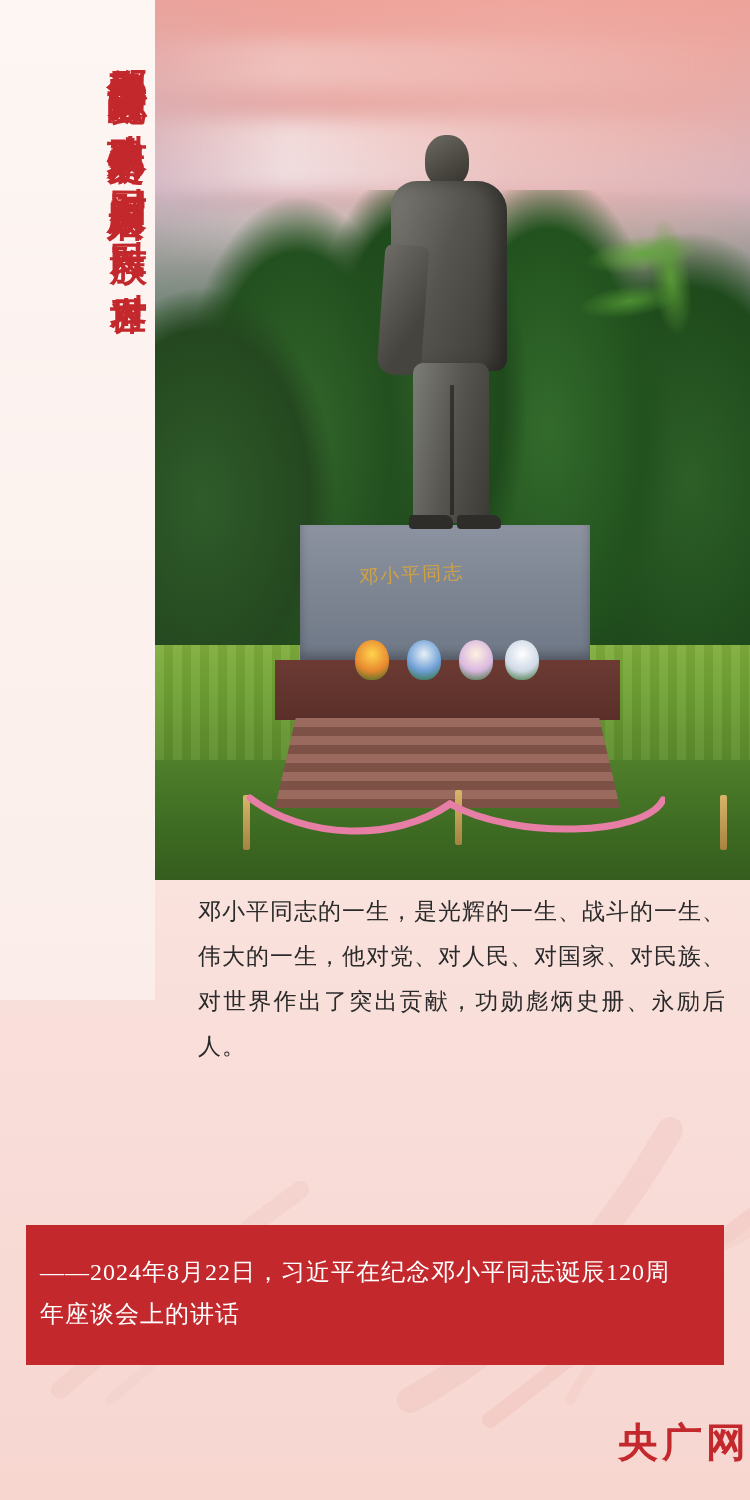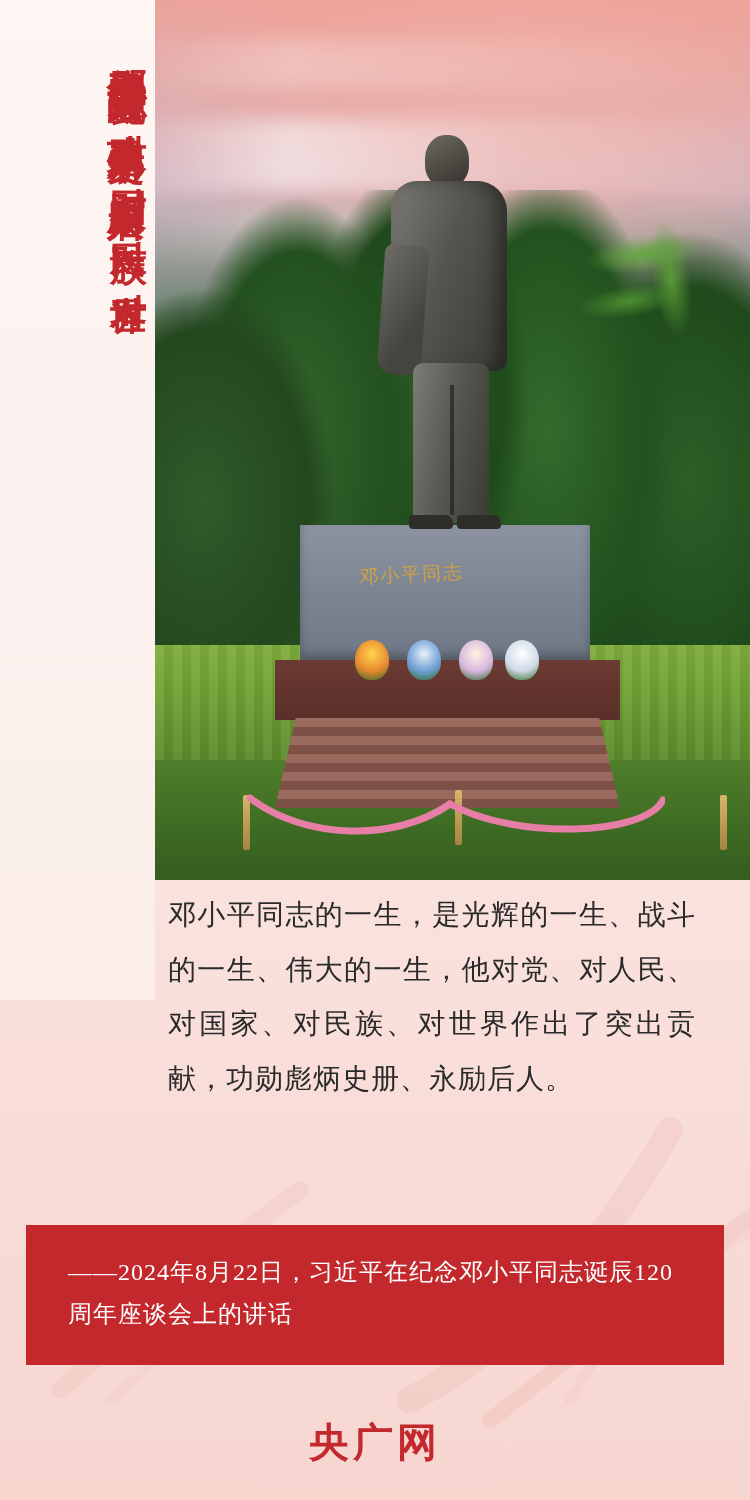--- a/index.html
+++ b/index.html
@@ -310,52 +310,52 @@
     position: absolute;
     left: 18px; top: 52px;
     font-size: 17px;
     letter-spacing: 5px;
     font-family: "Liberation Sans", sans-serif;
   }
 
   
   .quote {
     position: absolute;
-    left: 168px;
+    left: 198px;
     top: 890px;
     width: 528px;
     color: #2a2a2a;
-    font-size: 28px;
+    font-size: 23px;
     line-height: 1.95;
     letter-spacing: 1px;
     text-align: justify;
-    font-family: Liberation Mono, monospace;
+    font-family: Liberation Serif, serif;
   }
 
   
   .source {
     position: absolute;
     left: 26px;
     top: 1225px;
     width: 698px;
     background: #c3282d;
     color: #ffffff;
-    padding: 26px 30px 30px 42px;
+    padding: 26px 30px 30px 14px;
     box-sizing: border-box;
     font-size: 24px;
     line-height: 1.75;
     letter-spacing: 1px;
   }
 
   
   .footer-logo {
     position: absolute;
     left: 0; right: 0;
     top: 1415px;
-    text-align: center;
+    text-align: right;
     color: #c3282d;
     font-size: 40px;
     font-weight: bold;
     letter-spacing: 4px;
     font-family: "Liberation Serif", "DejaVu Serif", serif;
   }
 </style>
 </head>
 <body>
 

